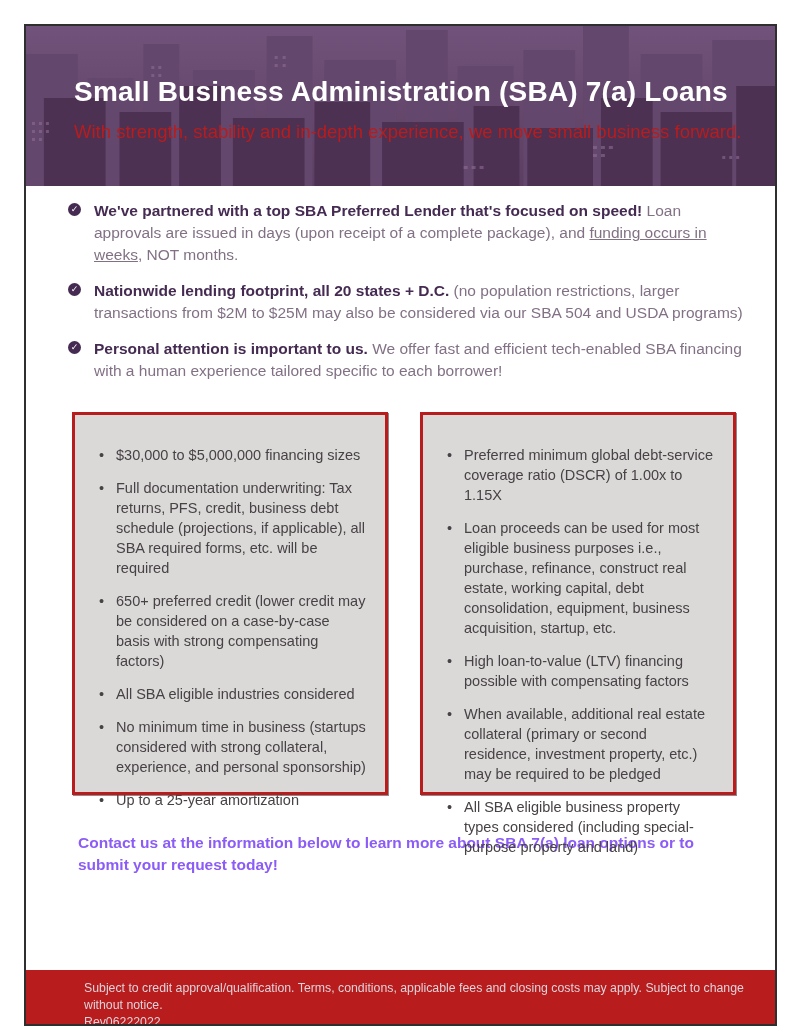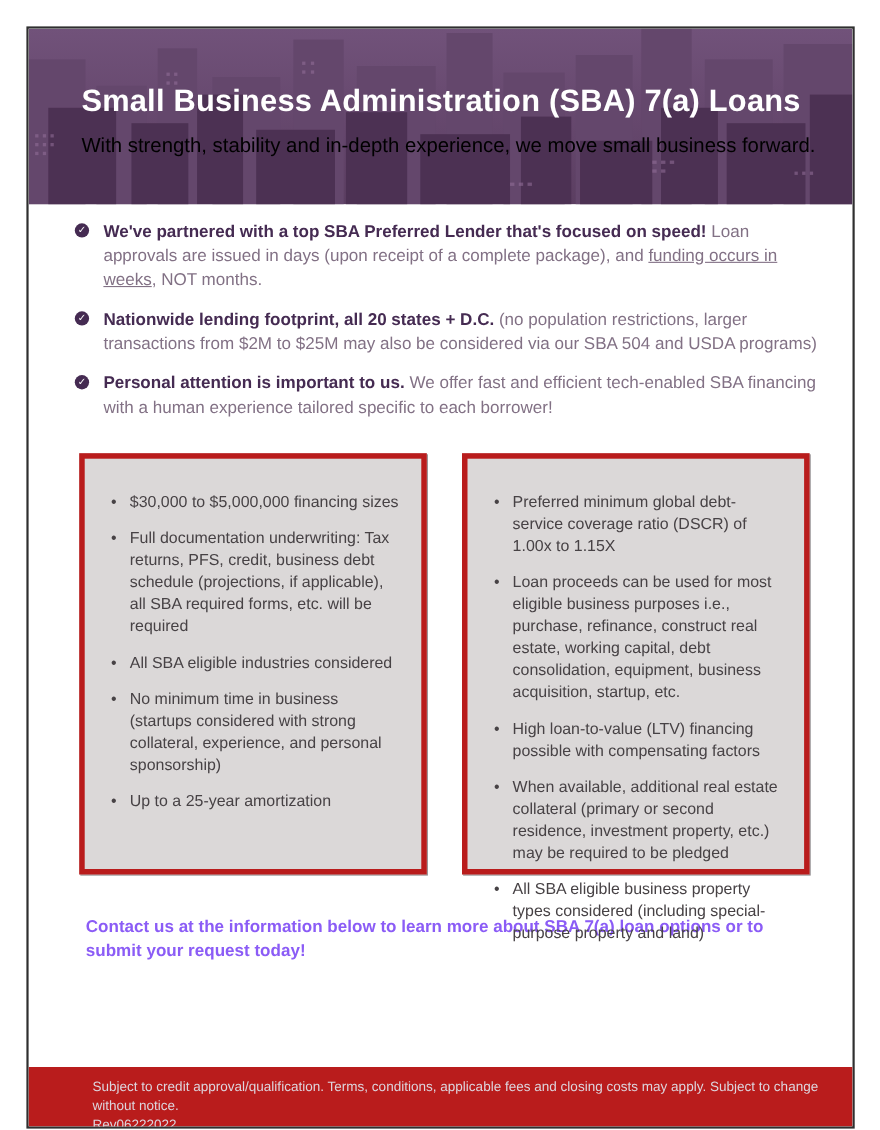--- a/index.html
+++ b/index.html
@@ -8,37 +8,37 @@
   .page-frame{
     position:absolute; left:24px; top:24px; width:753px; height:1002px;
     border:2px solid #2f2f2f; background:#ffffff;
     display:flex; flex-direction:column; overflow:hidden;
   }
   
   .hero{ position:relative; height:160px; flex:0 0 auto; overflow:hidden; }
   .hero svg{ position:absolute; inset:0; width:100%; height:100%; display:block; }
   .hero-text{ position:relative; z-index:2; padding:50px 30px 0 48px; }
   .hero-title{ color:#ffffff; font-size:28px; font-weight:bold; letter-spacing:.2px; }
-  .hero-subtitle{ color:#000000; font-size:18.5px; font-weight:400; margin-top:13px; }
+  .hero-subtitle{ color:#b91c1c; font-size:18.5px; font-weight:400; margin-top:13px; }
   
   .intro{ padding:14px 30px 0 42px; }
   .intro-bullet{ display:flex; align-items:flex-start; margin-bottom:14px; }
   .check-circle{
     flex:0 0 auto; width:13px; height:13px; border-radius:50%;
     background:#452b52; color:#ffffff; font-size:9px; line-height:13px;
     text-align:center; margin:3px 13px 0 0; font-weight:bold;
   }
   .intro-bullet p{ font-size:15.5px; line-height:22px; color:#827185; max-width:672px; }
   .seg-bold{ font-weight:bold; color:#452b52; }
   .seg-underline{ text-decoration:underline; }
   
   .boxes-row{ display:flex; margin:16px 0 0 46px; gap:32px; }
   .gray-box{
     width:316px; height:383px; background:#dbd8d8;
-    border:5px solid #b91c1c; box-shadow:1px 1px 0 #8f8b8d;
+    border:3px solid #b91c1c; box-shadow:1px 1px 0 #8f8b8d;
     padding:30px 18px 0 20px;
   }
   .gray-box ul{ list-style:none; }
   .gray-box li{
     position:relative; padding-left:21px; margin-bottom:13px;
     font-size:14.5px; line-height:20px; color:#474245;
   }
   .gray-box li::before{
     content:"•"; position:absolute; left:4px; top:0;
     color:#474245; font-size:14.5px;
@@ -149,20 +149,21 @@
         <span class="check-circle">✓</span>
         <p><span class="seg-bold">Personal attention is important to us.</span><span> We offer fast and efficient tech-enabled SBA financing with a human experience tailored specific to each borrower!</span></p>
       </div>
     </div>
 
   <div class="boxes-row">
     <div class="gray-box">
       <ul>
           <li>$30,000 to $5,000,000 financing sizes</li>
           <li>Full documentation underwriting: Tax returns, PFS, credit, business debt schedule (projections, if applicable), all SBA required forms, etc. will be required</li>
+          <li>650+ preferred credit (lower credit may be considered on a case-by-case basis with strong compensating factors)</li>
           <li>All SBA eligible industries considered</li>
           <li>No minimum time in business (startups considered with strong collateral, experience, and personal sponsorship)</li>
           <li>Up to a 25-year amortization</li>
         </ul>
     </div>
     <div class="gray-box">
       <ul>
           <li>Preferred minimum global debt-service coverage ratio (DSCR) of 1.00x to 1.15X</li>
           <li>Loan proceeds can be used for most eligible business purposes i.e., purchase, refinance, construct real estate, working capital, debt consolidation, equipment, business acquisition, startup, etc.</li>
           <li>High loan-to-value (LTV) financing possible with compensating factors</li>

